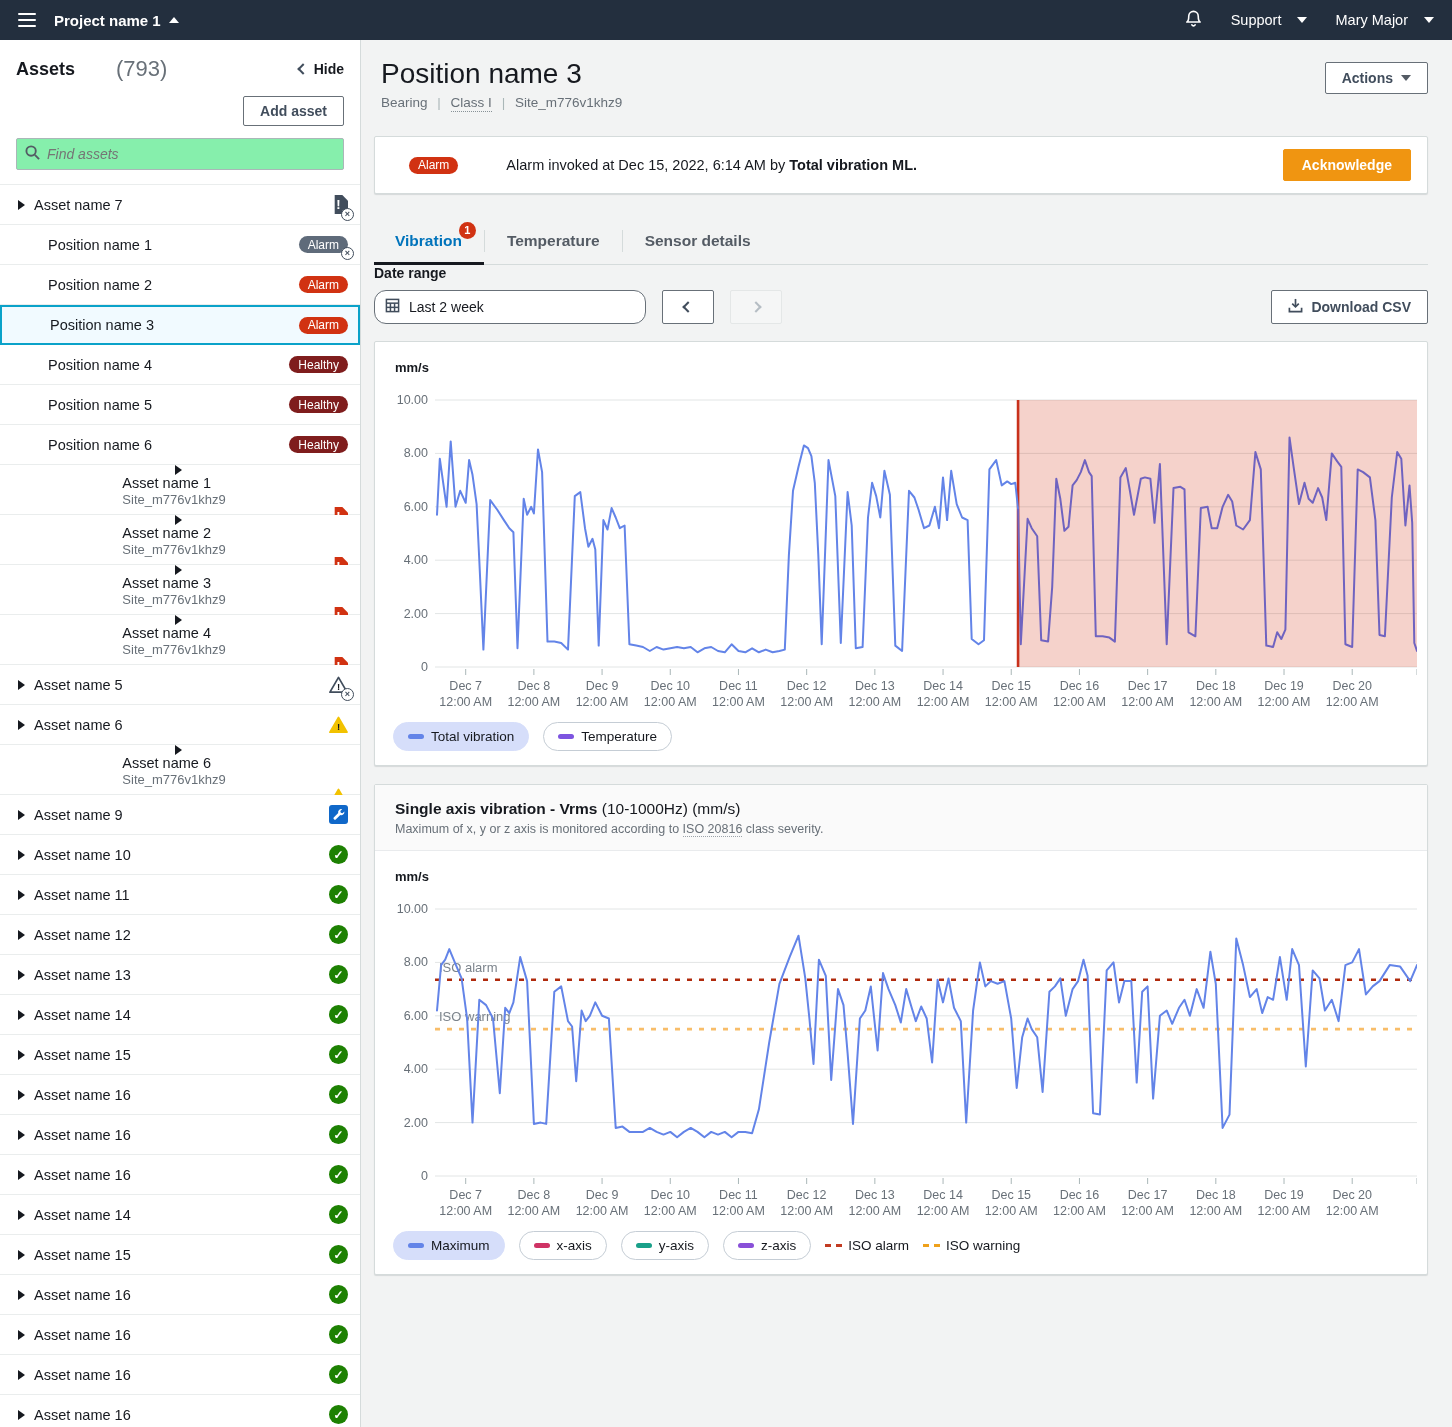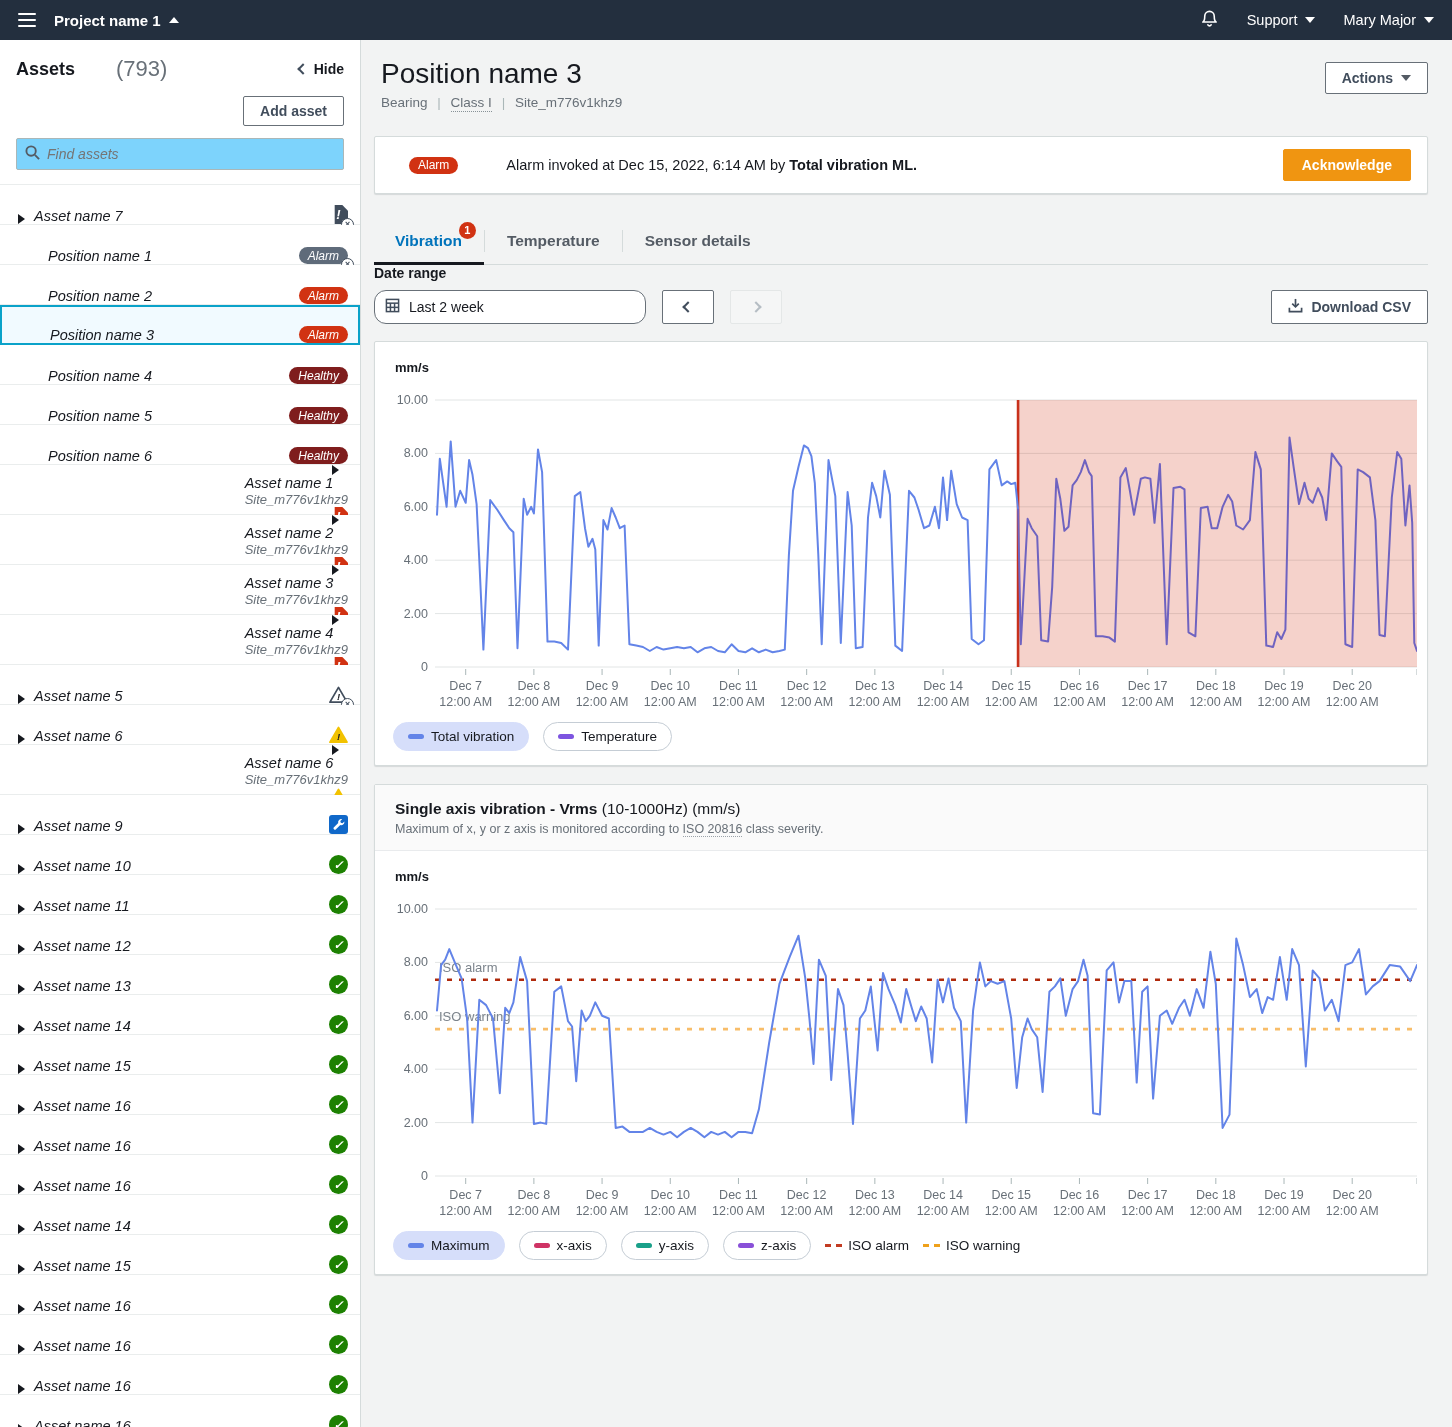--- a/index.html
+++ b/index.html
@@ -7,45 +7,45 @@
     font-family:"Liberation Sans", sans-serif; color:#16191f; }
 
   
   .topbar { height:40px; background:#232f3e; display:flex; align-items:center; padding:0 18px; color:#fff; }
   .hamburger { width:18px; display:flex; flex-direction:column; gap:4px; cursor:pointer; margin-right:18px; }
   .hamburger i { display:block; height:2px; background:#fff; border-radius:1px; }
   .project { font-weight:700; font-size:15px; display:flex; align-items:center; gap:8px; }
   .caret-up { width:0; height:0; border-left:5px solid transparent; border-right:5px solid transparent; border-bottom:6px solid #fff; }
   .caret-down { width:0; height:0; border-left:5px solid transparent; border-right:5px solid transparent; border-top:6px solid #fff; }
   .topbar-right { margin-left:auto; display:flex; align-items:center; gap:28px; font-size:14.5px; }
-  .top-item { display:flex; align-items:center; gap:8px; cursor:pointer; }
+  .top-item { display:flex; align-items:center; gap:16px; cursor:pointer; }
 
   
   .shell { display:flex; height:1387px; }
   .sidebar { width:361px; background:#fff; border-right:1px solid #d5dbdb; flex:none; display:flex; flex-direction:column; }
   .main { flex:1; overflow:hidden; padding:0 24px 0 13px; }
 
   
   .sb-head { padding:16px 16px 0 16px; }
   .sb-title-row { display:flex; align-items:center;gap:35px; }
   .sb-title { font-size:18px; font-weight:700; }
   .sb-count { font-size:22px; color:#687078; font-weight:400; margin-left:6px; }
   .hide-link { margin-left:auto; display:flex; align-items:center; gap:7px; font-size:14px; font-weight:700; cursor:pointer; }
   .chev { width:8px; height:8px; border-left:2px solid #414d5c; border-bottom:2px solid #414d5c; display:inline-block; }
   .chev.left { transform:rotate(45deg); }
   .chev.right { transform:rotate(225deg); }
   .add-row { display:flex; justify-content:flex-end; margin-top:14px; }
   .btn { display:inline-flex; align-items:center; justify-content:center; gap:8px; border:1px solid #687078;
     background:#fff; color:#414d5c; font-weight:700; font-size:14px; border-radius:2px; height:30px; padding:0 16px; cursor:pointer; }
-  .search-box { margin:12px 16px 14px 16px; height:32px; border:1px solid #aab7b8; border-radius:2px; background:#7dd3fc;
+  .search-box { margin:12px 16px 14px 16px; height:32px; border:1px solid #aab7b8; border-radius:2px; background:#86efac;
     display:flex; align-items:center; padding:0 8px; gap:7px; }
   .search-box input { border:none; outline:none; flex:1; font-size:14px; font-style:italic; color:#687078;
     font-family:"Liberation Sans", sans-serif; background:transparent; }
   .asset-list { border-top:1px solid #eaeded; overflow:hidden; flex:1; }
-  .row { display:flex; align-items:flex-end; border-bottom:1px solid #eaeded; padding:0 12px 0 0; position:relative; cursor:pointer; background:#fff;font-style:italic; }
+  .row { display:flex; align-items:center; border-bottom:1px solid #eaeded; padding:0 12px 0 0; position:relative; cursor:pointer; background:#fff; }
   .row.h40 { height:40px; } .row.h50 { height:50px;flex-direction:column; }
   .row .tri { width:0; height:0; border-top:5px solid transparent; border-bottom:5px solid transparent;
     border-left:7px solid #16191f; margin:0 9px 0 18px; flex:none; }
   .row .labels { min-width:0; }
   .row .lbl { font-size:14.5px; color:#16191f; }
   .row .sub { font-size:13px; color:#687078; margin-top:1px; }
   .row.position { padding-left:48px; }
   .row.selected { background:#f1faff; border:2px solid #0aa2c9; padding-right:10px; }
   .row .right { margin-left:auto; position:relative; display:flex; align-items:center; }
   .badge { color:#fff; font-size:12px; font-weight:400; border-radius:10px; padding:2.5px 9px; line-height:1; }

